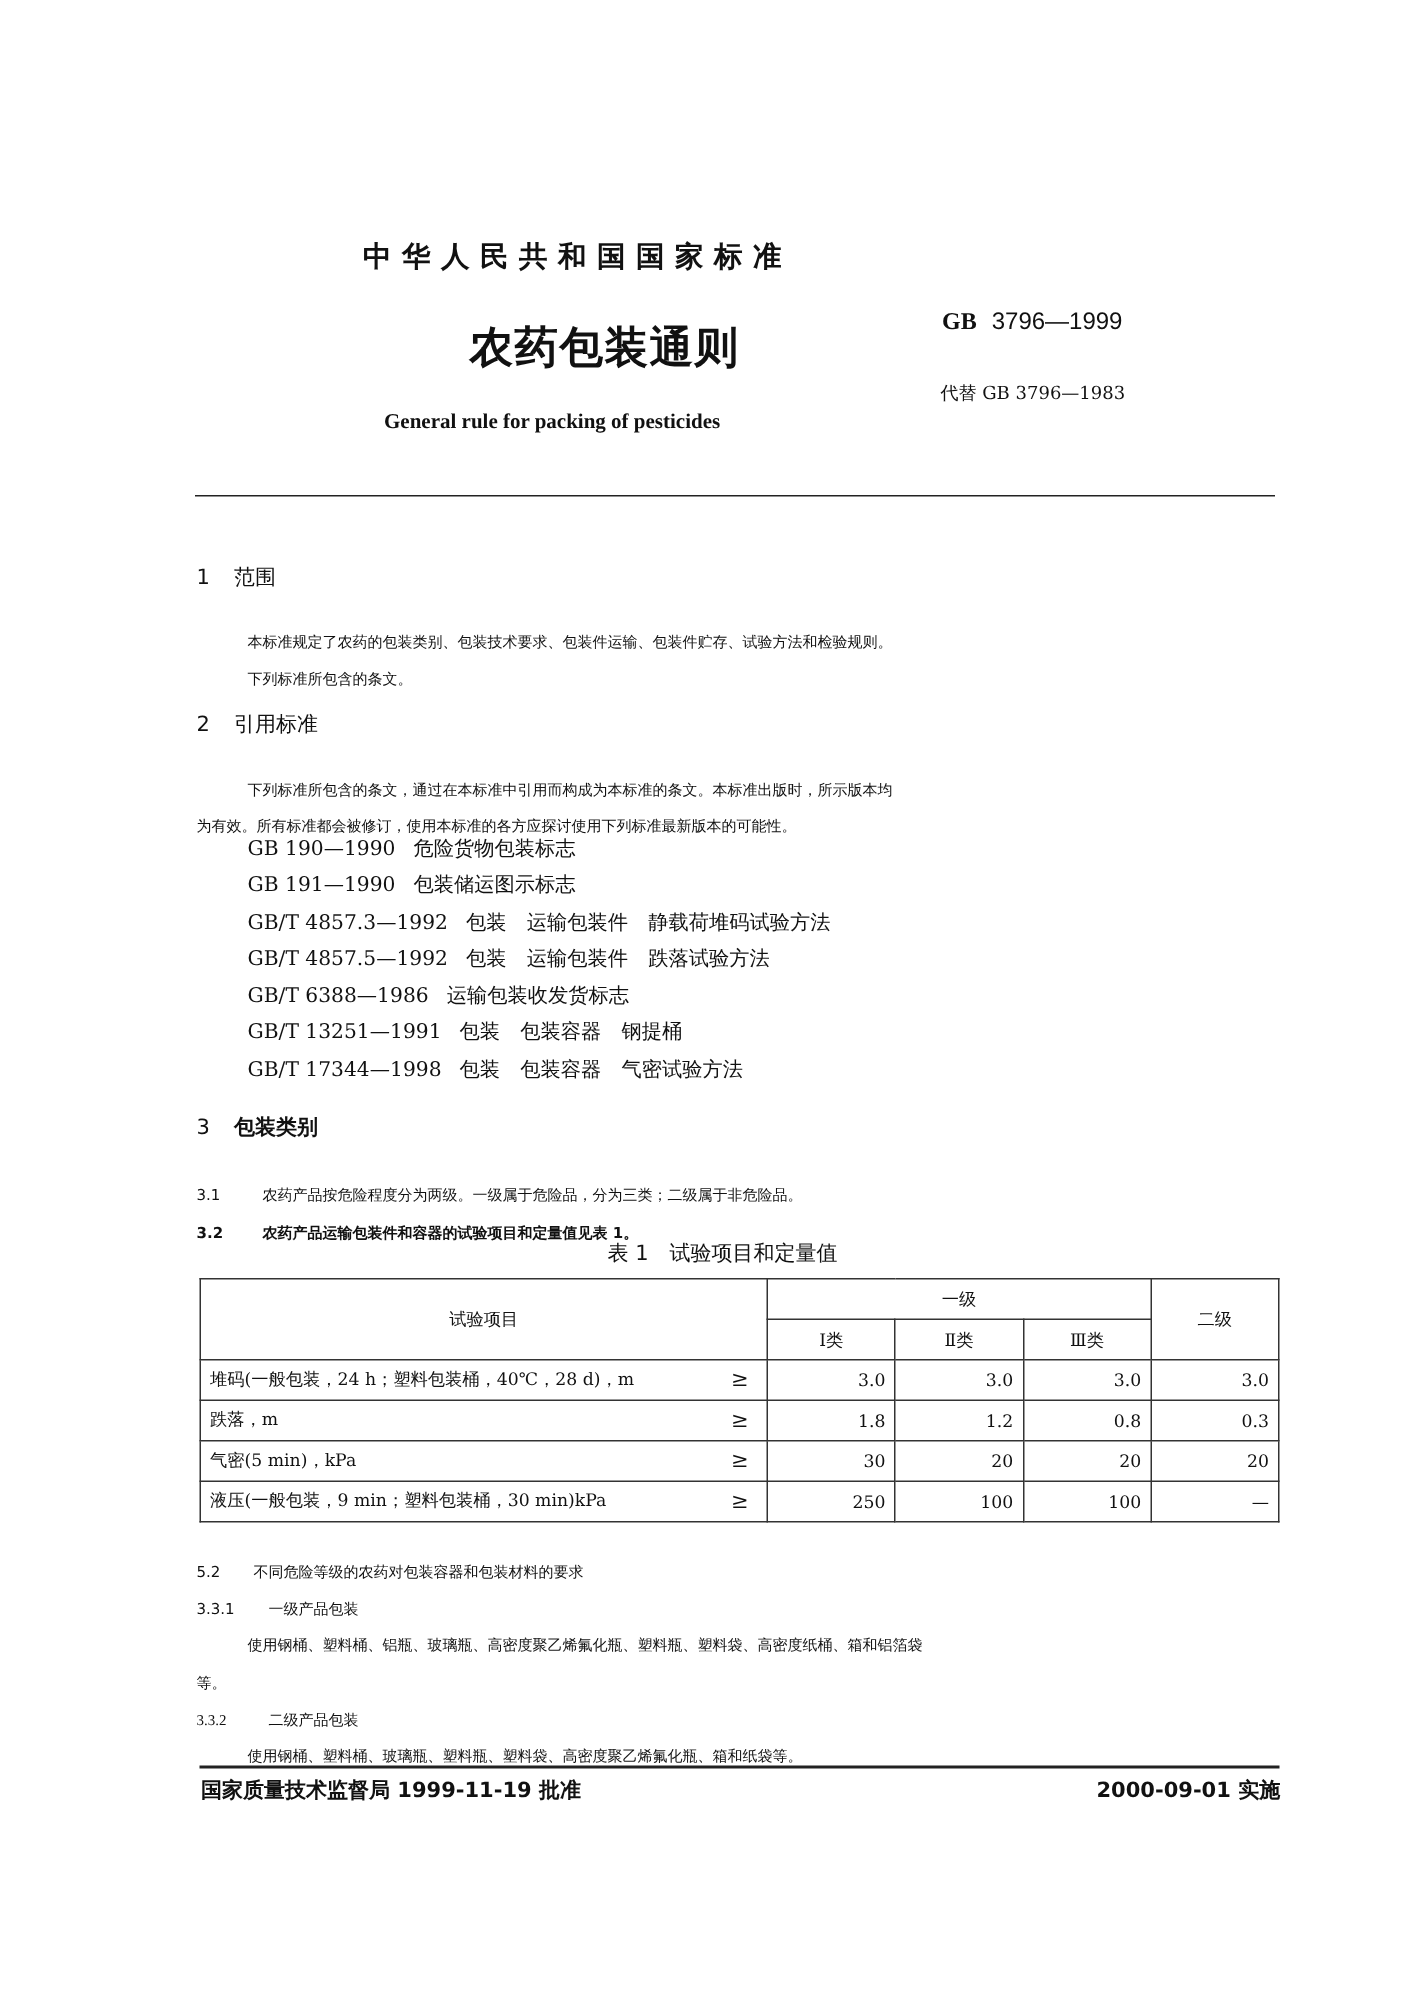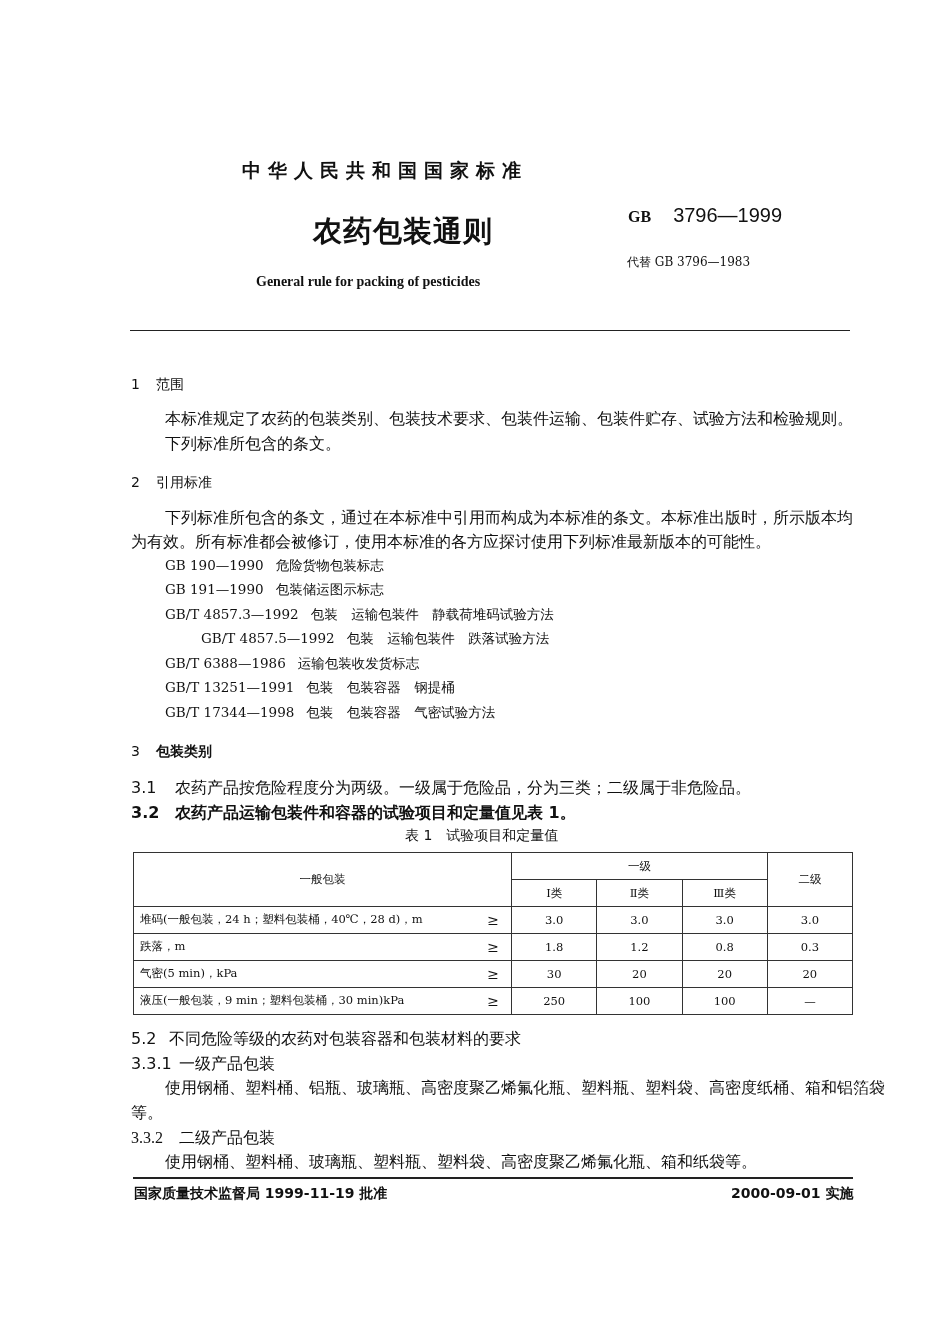--- a/index.html
+++ b/index.html
@@ -5,40 +5,40 @@
     html, body { margin: 0; padding: 0; background: #ffffff; }
     body {
       width: 950px; height: 1331px; position: relative; overflow: hidden;
       font-family: "DejaVu Serif", "Liberation Serif", serif;
       color: #111;
     }
     .abs { position: absolute; white-space: nowrap; }
     .hdr-country { left: 242px; top: 158px; font-size: 19px; font-weight: bold; letter-spacing: 7px; font-family: "DejaVu Sans", sans-serif; }
     .std-no { left: 628px; top: 204px; font-size: 16px; }
     .std-no .gb { font-weight: bold; font-family: "Liberation Serif", serif; margin-right: 10px; }
-    .std-no .num { font-family: "Liberation Sans", sans-serif; font-size: 20px; margin-left: 12px; }
+    .std-no .num { font-family: "Liberation Sans", sans-serif; font-size: 16px; }
     .title-cn { left: 313px; top: 212px; font-size: 29px; font-weight: bold; font-family: "DejaVu Sans", sans-serif; letter-spacing: 1px; }
     .replaces { left: 627px; top: 254px; font-size: 12px; }
     .title-en { left: 256px; top: 274px; font-size: 14px; font-weight: bold; font-family: "Liberation Serif", serif; }
     .rule { position: absolute; height: 1px; background: #222; }
     .sec-h { font-size: 14px; font-family: "DejaVu Sans", sans-serif; }
     .sec-h .n { display: inline-block; width: 25px; }
-    .p { font-size: 16px; font-family: "DejaVu Sans", sans-serif; }
+    .p { font-size: 10px; font-family: "DejaVu Sans", sans-serif; margin-top: 12px; }
     .ref { font-size: 13.5px; font-family: "DejaVu Serif", serif; }
     .ref .code { display: inline-block; margin-right: 12px; }
     .caption { font-size: 14px; font-family: "DejaVu Sans", sans-serif; }
     table.t1 {
       position: absolute; left: 133px; top: 852px; width: 720px;
       border-collapse: collapse; font-size: 11.5px; font-family: "DejaVu Serif", serif;
       border: 1.5px solid #222;
     }
     table.t1 td, table.t1 th { border: 1px solid #333; padding: 0 6px; font-weight: normal; }
     table.t1 th { text-align: center; height: 26px; }
     table.t1 td { height: 26px; }
-    table.t1 td.val { text-align: center; width: 72px; }
+    table.t1 td.val { text-align: right; width: 72px; }
     table.t1 td.item { text-align: left; }
     table.t1 td.item .ge { float: right; font-size: 14px; margin-right: 6px; }
     .footer { font-size: 14px; font-family: "DejaVu Sans", sans-serif; font-weight: bold; }
   </style>
 </head>
 <body>
 
 <div class="abs hdr-country">中华人民共和国国家标准</div>
 <div class="abs std-no">
   <span class="gb">GB</span><span class="num">3796—1999</span>
@@ -57,41 +57,41 @@
 
 <div class="abs sec-h" style="left:131px; top:474px;">
   <span class="n">2</span><span>引用标准</span>
 </div>
 <div class="abs p" style="left:165px; top:508px;">下列标准所包含的条文，通过在本标准中引用而构成为本标准的条文。本标准出版时，所示版本均</div>
 <div class="abs p" style="left:131px; top:532px;">为有效。所有标准都会被修订，使用本标准的各方应探讨使用下列标准最新版本的可能性。</div>
 
 <div class="abs ref" style="left:165px; top:557px;"><span class="code">GB 190—1990</span><span>危险货物包装标志</span></div>
 <div class="abs ref" style="left:165px; top:581px;"><span class="code">GB 191—1990</span><span>包装储运图示标志</span></div>
 <div class="abs ref" style="left:165px; top:606px;"><span class="code">GB/T 4857.3—1992</span><span>包装　运输包装件　静载荷堆码试验方法</span></div>
-<div class="abs ref" style="left:165px; top:630px;margin-left:36px;"><span class="code">GB/T 4857.5—1992</span><span>包装　运输包装件　跌落试验方法</span></div>
+<div class="abs ref" style="left:165px; top:630px;"><span class="code">GB/T 4857.5—1992</span><span>包装　运输包装件　跌落试验方法</span></div>
 <div class="abs ref" style="left:165px; top:655px;"><span class="code">GB/T 6388—1986</span><span>运输包装收发货标志</span></div>
 <div class="abs ref" style="left:165px; top:679px;"><span class="code">GB/T 13251—1991</span><span>包装　包装容器　钢提桶</span></div>
 <div class="abs ref" style="left:165px; top:704px;"><span class="code">GB/T 17344—1998</span><span>包装　包装容器　气密试验方法</span></div>
 
 <div class="abs sec-h" style="left:131px; top:743px; font-weight:bold;">
   <span class="n" style="font-weight:normal;">3</span><span>包装类别</span>
 </div>
 <div class="abs p" style="left:131px; top:778px;">
   <span style="display:inline-block; width:44px;">3.1</span><span>农药产品按危险程度分为两级。一级属于危险品，分为三类；二级属于非危险品。</span>
 </div>
 <div class="abs p" style="left:131px; top:803px;font-weight:bold;">
   <span style="display:inline-block; width:44px;">3.2</span><span>农药产品运输包装件和容器的试验项目和定量值见表 1。</span>
 </div>
 
 <div class="abs caption" style="left:405px; top:827px;">表 1　试验项目和定量值</div>
 
 <table class="t1">
   <tbody>
       <tr>
-    <th rowspan="2" style="width:364px;">一般包装</th>
+    <th rowspan="2" style="width:364px;">试验项目</th>
     <th colspan="3">一级</th>
     <th rowspan="2" style="width:72px;text-align:center;">二级</th>
   </tr>
   <tr>
     <th>Ⅰ类</th>
     <th>Ⅱ类</th>
     <th>Ⅲ类</th>
   </tr>
   <tr>
     <td class="item"><span>堆码(一般包装，24 h；塑料包装桶，40℃，28 d)，m</span><span class="ge">≥</span></td>

